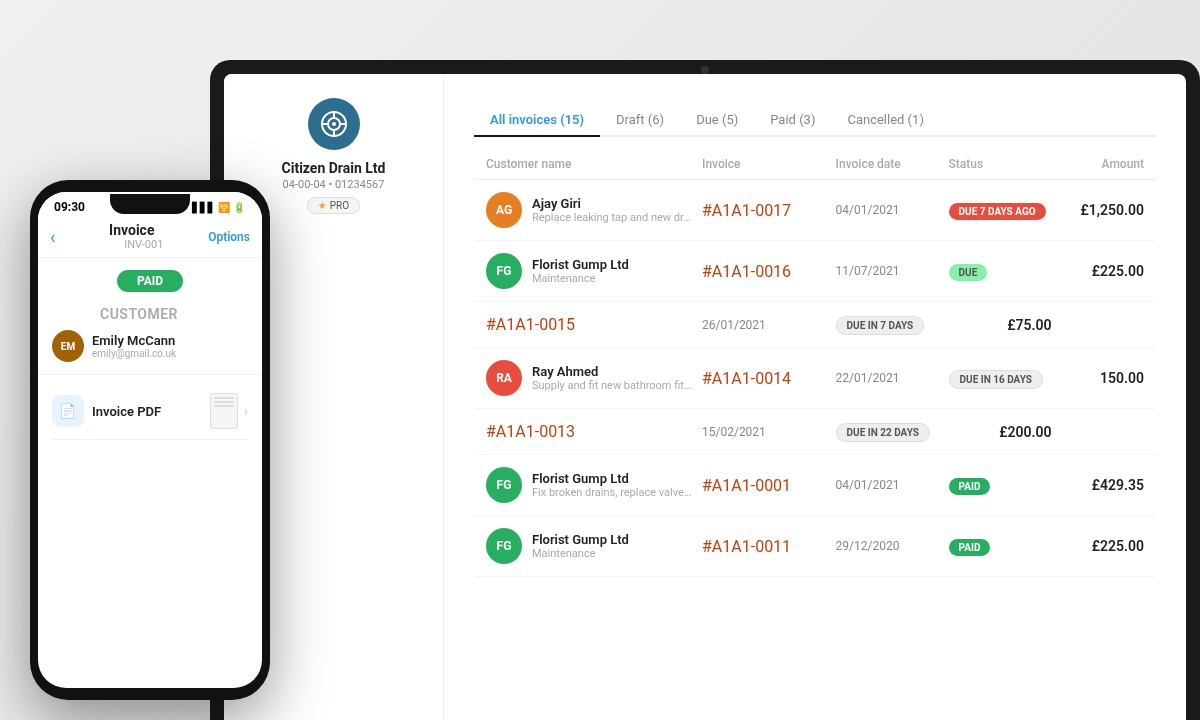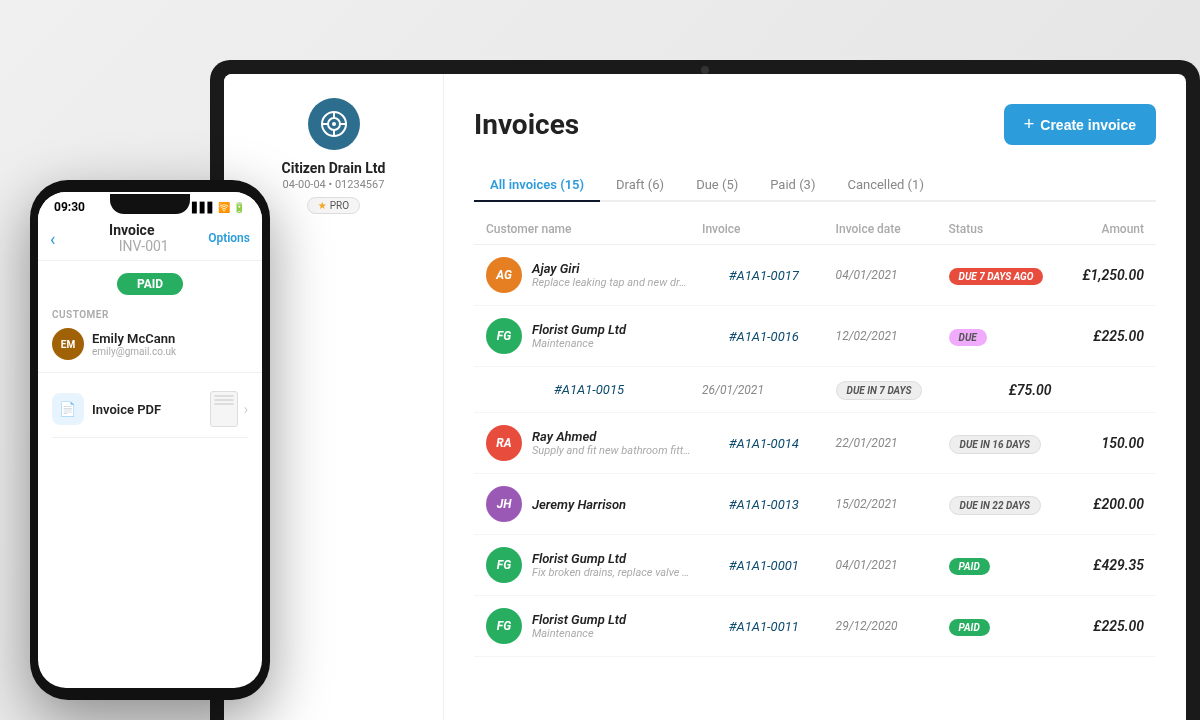--- a/index.html
+++ b/index.html
@@ -153,21 +153,20 @@
     }
     .th:not(:first-child) { text-align: left; }
 
     .table-row {
       display: grid;
       grid-template-columns: 2fr 1.2fr 1fr 1fr 0.8fr;
       padding: 12px;
       border-bottom: 1px solid #f5f5f5;
       align-items: center;
       gap: 10px;
-      font-style: italic;
     }
 
     .customer-cell {
       display: flex;
       align-items: center;
       gap: 10px;
     }
     .avatar {
       width: 36px;
       height: 36px;
@@ -187,23 +186,22 @@
     }
     .customer-info .desc {
       font-size: 11px;
       color: #aaa;
       white-space: nowrap;
       overflow: hidden;
       text-overflow: ellipsis;
       max-width: 160px;
     }
     .invoice-num {
-      font-size: 13px;
-      color: #0c4a6e;
-      text-align: center;
+      font-size: 16px;
+      color: #c2410c;
     }
     .invoice-date {
       font-size: 12px;
       color: #888;
     }
     .amount {
       font-size: 14px;
       font-weight: 600;
       color: #222;
       text-align: right;
@@ -213,21 +211,21 @@
     .badge {
       display: inline-block;
       padding: 3px 10px;
       border-radius: 12px;
       font-size: 10px;
       font-weight: 700;
       text-align: center;
       white-space: nowrap;
     }
     .badge-due-ago { background: #e74c3c; color: #fff; }
-    .badge-due { background: #f0abfc; color: #555; text-align: right; }
+    .badge-due { background: #86efac; color: #555; text-align: right; }
     .badge-due-7 { background: #eee; color: #555; border: 1px solid #ddd; }
     .badge-due-16 { background: #eee; color: #555; border: 1px solid #ddd; }
     .badge-due-22 { background: #eee; color: #555; border: 1px solid #ddd; }
     .badge-paid { background: #27ae60; color: #fff; }
 
     
     .phone {
       position: absolute;
       top: 180px;
       left: 30px;
@@ -285,47 +283,48 @@
       background: #fff;
       border-bottom: 1px solid #f0f0f0;
     }
     .phone-back {
       color: #2d9cdb;
       font-size: 18px;
       cursor: pointer;
     }
     .phone-title-block { text-align: center; }
     .phone-title { font-size: 14px; font-weight: 700; color: #222; }
-    .phone-subtitle { font-size: 14px; color: #aaa; margin-left: 24px; }
+    .phone-subtitle { font-size: 11px; color: #aaa; margin-left: 24px; }
     .phone-options { color: #2d9cdb; font-size: 12px; font-weight: 600; cursor: pointer; }
 
     .phone-paid-badge {
       display: flex;
       justify-content: center;
       padding: 12px 0 8px 0;
     }
     .paid-pill {
       background: #27ae60;
       color: #fff;
       font-size: 12px;
       font-weight: 700;
       padding: 4px 20px;
       border-radius: 20px;
     }
 
     .phone-section {
       padding: 6px 14px 4px 14px;
     }
     .phone-section-label {
-      font-size: 10px;
+      font-size: 14px;
       color: #aaa;
       font-weight: 600;
       letter-spacing: 0.5px;
       margin-bottom: 8px;
       text-transform: uppercase;
+      margin-left: 48px;
     }
     .phone-customer-row {
       display: flex;
       align-items: center;
       gap: 8px;
     }
     .phone-avatar {
       width: 32px;
       height: 32px;
       border-radius: 50%;
@@ -424,27 +423,20 @@
       </div>
       <div class="company-name">Citizen Drain Ltd</div>
       <div class="company-id">04-00-04 • 01234567</div>
       <div class="pro-badge">
         <span class="star">★</span>
         <span>PRO</span>
       </div>
     </div>
 
     <div class="tablet-main">
-      <div class="invoices-header">
-        <h1 class="invoices-title">Invoices</h1>
-        <button class="create-invoice-btn">
-          <span class="plus">+</span>
-          <span>Create invoice</span>
-        </button>
-      </div>
 
       <div class="tabs">
         <div class="tab active">All invoices (15)</div>
         <div class="tab">Draft (6)</div>
         <div class="tab">Due (5)</div>
         <div class="tab">Paid (3)</div>
         <div class="tab">Cancelled (1)</div>
       </div>
 
       <div class="table-header">
@@ -473,21 +465,21 @@
     </div>
           <div class="table-row">
       <div class="customer-cell">
         <div class="avatar" style="background:#27ae60">FG</div>
         <div class="customer-info">
           <div class="name">Florist Gump Ltd</div>
           <div class="desc">Maintenance</div>
         </div>
       </div>
       <div class="invoice-num">#A1A1-0016</div>
-      <div class="invoice-date">12/02/2021</div>
+      <div class="invoice-date">11/07/2021</div>
       <div>
         <span class="badge badge-due">DUE</span>
       </div>
       <div class="amount">£225.00</div>
     </div>
           <div class="table-row">
       <div class="invoice-num">#A1A1-0015</div>
       <div class="invoice-date">26/01/2021</div>
       <div>
         <span class="badge badge-due-7">DUE IN 7 DAYS</span>
@@ -503,27 +495,20 @@
         </div>
       </div>
       <div class="invoice-num">#A1A1-0014</div>
       <div class="invoice-date">22/01/2021</div>
       <div>
         <span class="badge badge-due-16">DUE IN 16 DAYS</span>
       </div>
       <div class="amount">150.00</div>
     </div>
           <div class="table-row">
-      <div class="customer-cell">
-        <div class="avatar" style="background:#9b59b6">JH</div>
-        <div class="customer-info">
-          <div class="name">Jeremy Harrison</div>
-          <div class="desc"></div>
-        </div>
-      </div>
       <div class="invoice-num">#A1A1-0013</div>
       <div class="invoice-date">15/02/2021</div>
       <div>
         <span class="badge badge-due-22">DUE IN 22 DAYS</span>
       </div>
       <div class="amount">£200.00</div>
     </div>
           <div class="table-row">
       <div class="customer-cell">
         <div class="avatar" style="background:#27ae60">FG</div>

